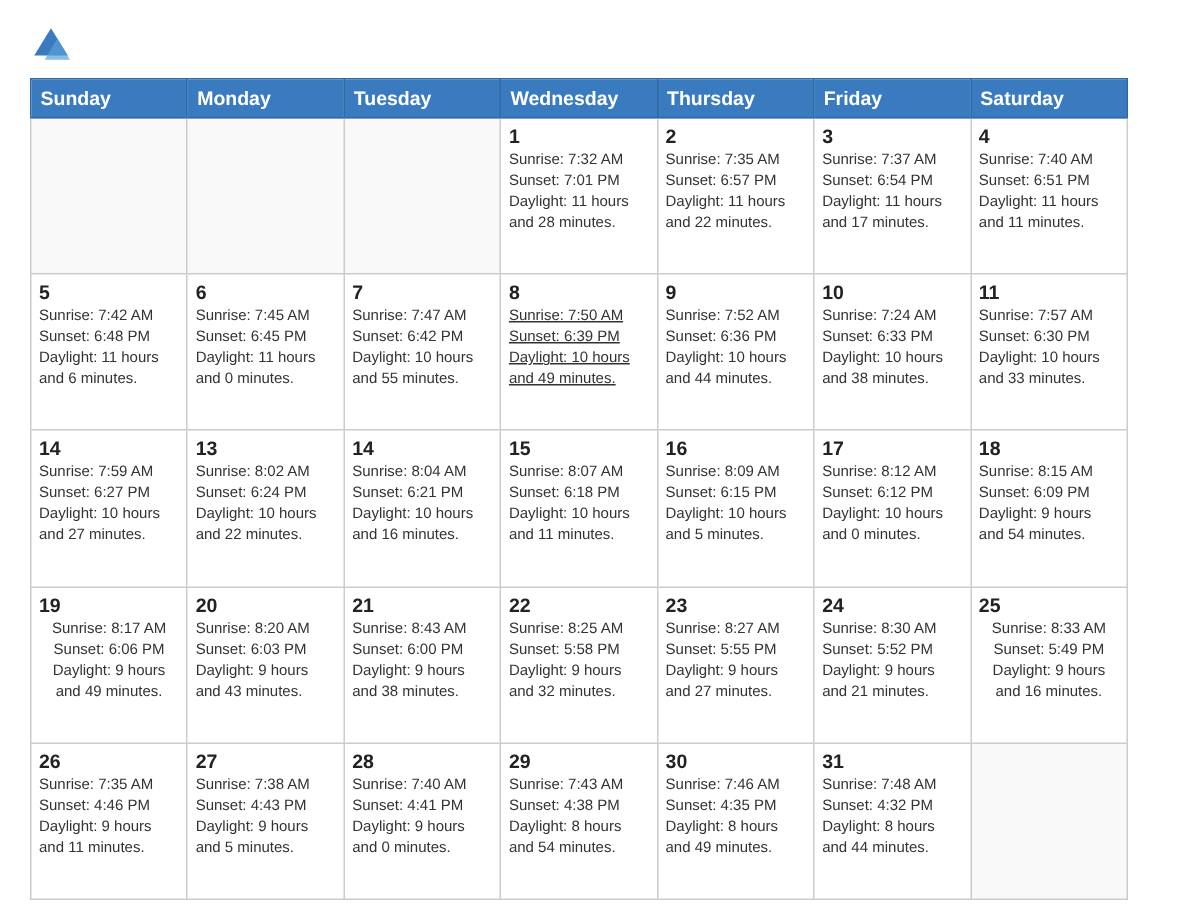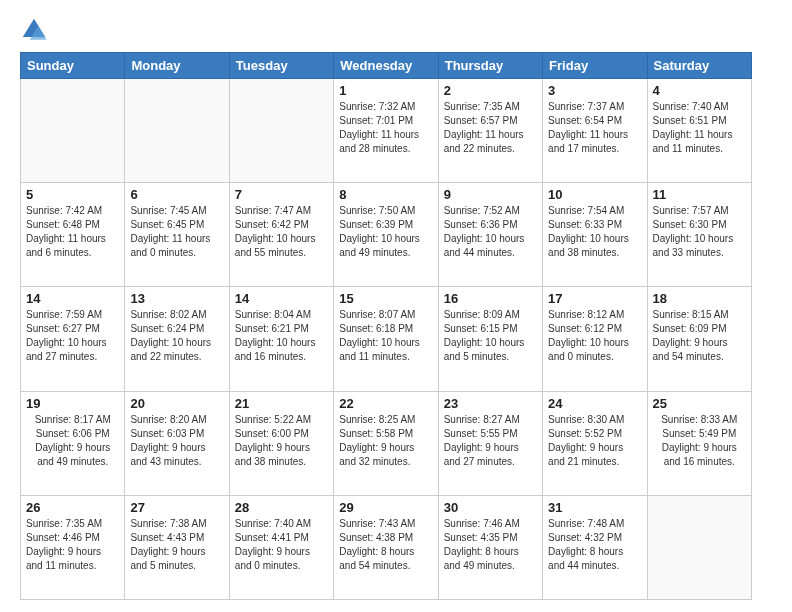--- a/index.html
+++ b/index.html
@@ -185,35 +185,35 @@
           </td>
           <td>
             <span class="day-num">7</span>
             <div class="day-info" style="white-space: pre-line;">Sunrise: 7:47 AM
 Sunset: 6:42 PM
 Daylight: 10 hours
 and 55 minutes.</div>
           </td>
           <td>
             <span class="day-num">8</span>
-            <div class="day-info" style="white-space: pre-line;">Sunrise: 7:50 AM
+            <div class="day-info" style="white-space: pre-line; text-decoration: underline;">Sunrise: 7:50 AM
 Sunset: 6:39 PM
 Daylight: 10 hours
 and 49 minutes.</div>
           </td>
           <td>
             <span class="day-num">9</span>
             <div class="day-info" style="white-space: pre-line;">Sunrise: 7:52 AM
 Sunset: 6:36 PM
 Daylight: 10 hours
 and 44 minutes.</div>
           </td>
           <td>
             <span class="day-num">10</span>
-            <div class="day-info" style="white-space: pre-line;">Sunrise: 7:54 AM
+            <div class="day-info" style="white-space: pre-line;">Sunrise: 7:24 AM
 Sunset: 6:33 PM
 Daylight: 10 hours
 and 38 minutes.</div>
           </td>
           <td>
             <span class="day-num">11</span>
             <div class="day-info" style="white-space: pre-line;">Sunrise: 7:57 AM
 Sunset: 6:30 PM
 Daylight: 10 hours
 and 33 minutes.</div>
@@ -280,21 +280,21 @@
           </td>
           <td>
             <span class="day-num">20</span>
             <div class="day-info" style="white-space: pre-line;">Sunrise: 8:20 AM
 Sunset: 6:03 PM
 Daylight: 9 hours
 and 43 minutes.</div>
           </td>
           <td>
             <span class="day-num">21</span>
-            <div class="day-info" style="white-space: pre-line;">Sunrise: 5:22 AM
+            <div class="day-info" style="white-space: pre-line;">Sunrise: 8:43 AM
 Sunset: 6:00 PM
 Daylight: 9 hours
 and 38 minutes.</div>
           </td>
           <td>
             <span class="day-num">22</span>
             <div class="day-info" style="white-space: pre-line;">Sunrise: 8:25 AM
 Sunset: 5:58 PM
 Daylight: 9 hours
 and 32 minutes.</div>

